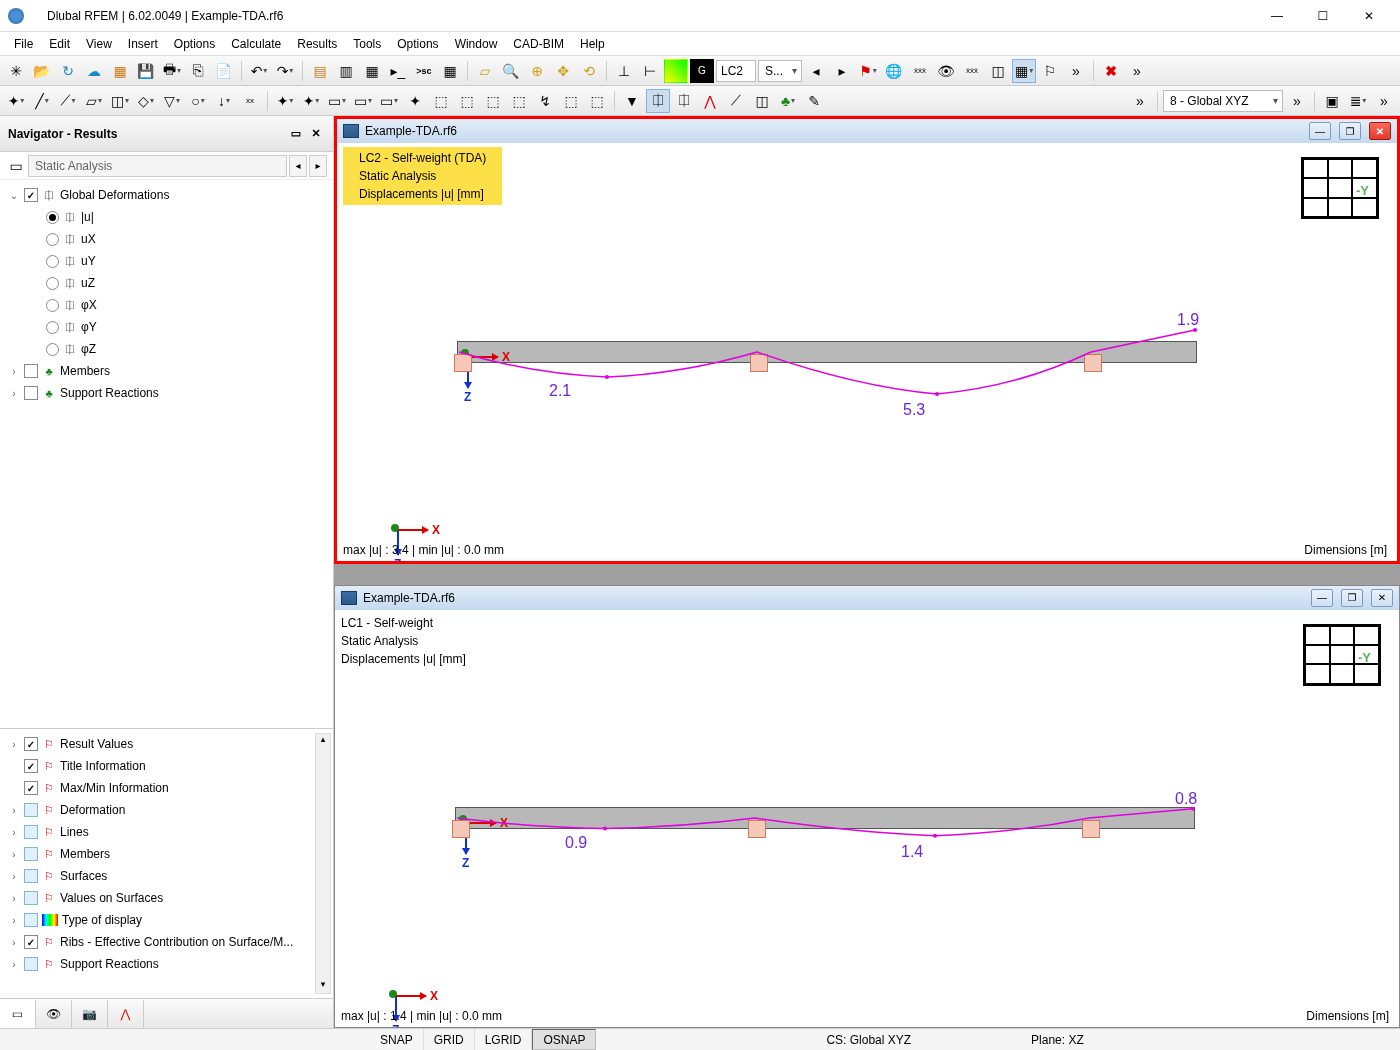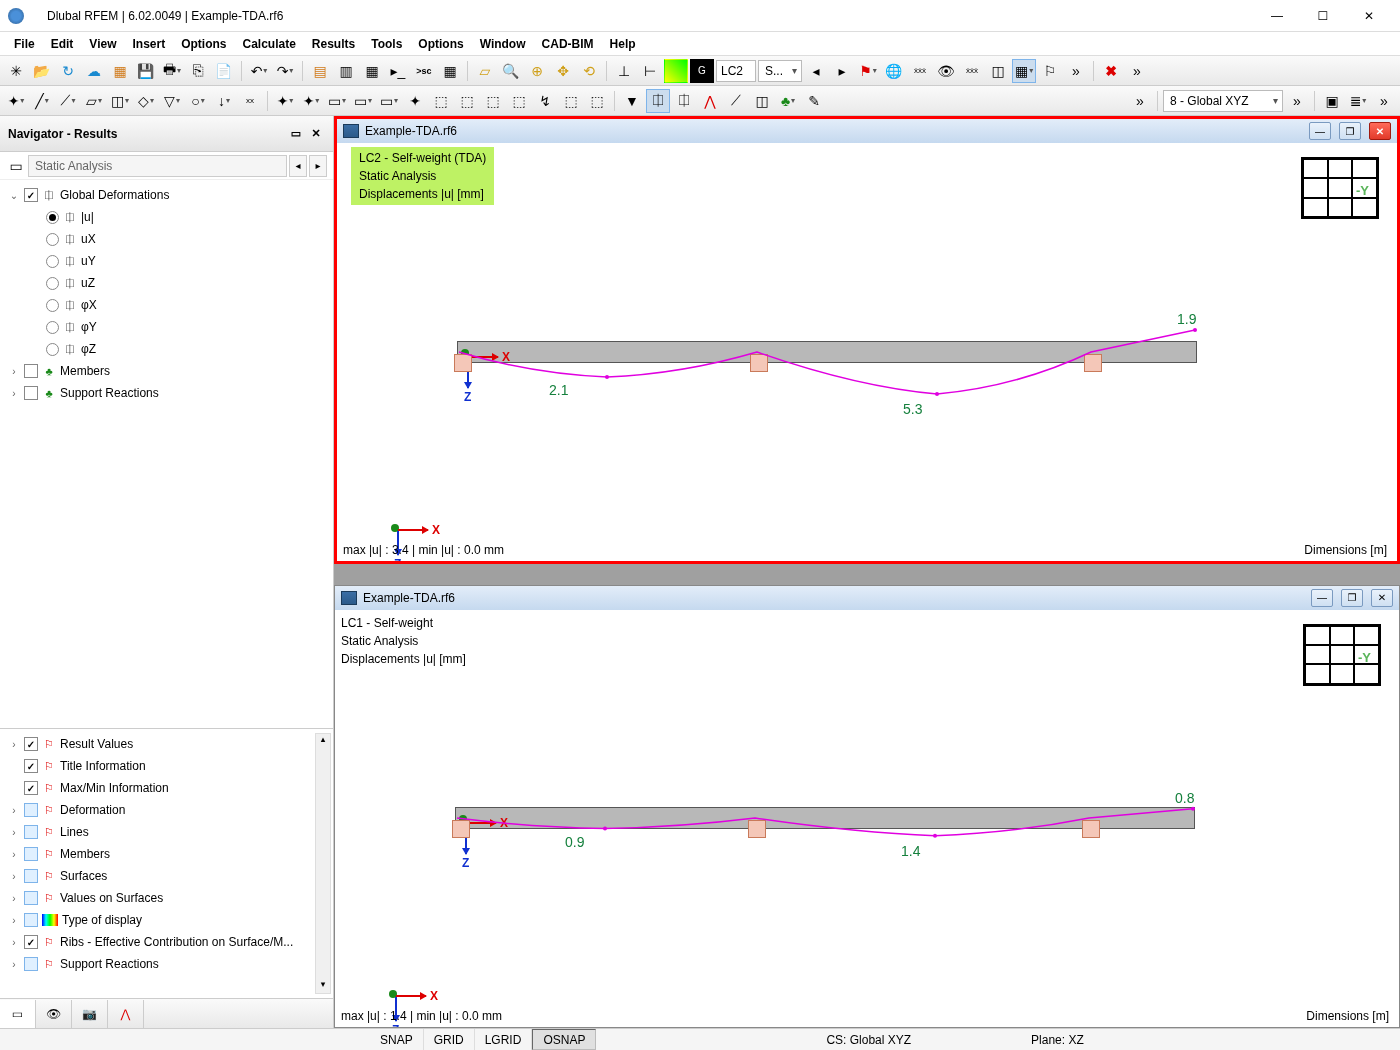--- a/index.html
+++ b/index.html
@@ -7,21 +7,21 @@
 
   
   .titlebar { height: 32px; background: #fff; display: flex; align-items: center; padding: 0 8px; border-bottom: 1px solid #ddd; gap: 17px; }
   .titlebar .appicon { width: 16px; height: 16px; background: radial-gradient(circle, #4a90d9 40%, #2b5a8a 100%); border-radius: 50%; margin-right: 6px; }
   .titlebar .title { flex: 1; }
   .winbtns { display: flex; gap: 0; }
   .winbtn { width: 46px; height: 30px; display: flex; align-items: center; justify-content: center; cursor: pointer; }
 
   
   .menubar { height: 24px; background: #fff; display: flex; align-items: center; padding: 0 6px; border-bottom: 1px solid #ddd; }
-  .menubar span { padding: 3px 8px; cursor: pointer; font-weight: bold; }
+  .menubar span { padding: 3px 8px; cursor: pointer; }
 
   
   .toolbar { height: 30px; background: linear-gradient(#fafafa,#e9e9e9); border-bottom: 1px solid #ccc; display: flex; align-items: center; padding: 0 4px; gap: 2px; }
   .tbtn { width: 24px; height: 24px; display: flex; align-items: center; justify-content: center; border: 1px solid transparent; cursor: pointer; font-size: 14px; }
   .tsep { width: 1px; height: 20px; background: #ccc; margin: 0 3px; }
   .dropdown-indicator { font-size: 8px; color: #555; margin-left: 1px; }
   .tdrop { display: flex; align-items: center; height: 22px; border: 1px solid #bbb; background: #fff; padding: 0 18px 0 6px; position: relative; min-width: 120px; cursor: pointer; }
   .tdrop::after { content: "▾"; position: absolute; right: 4px; font-size: 10px; color: #555; }
   .tinput { height: 22px; border: 1px solid #bbb; background: #fff; padding: 0 4px; width: 40px; }
   .tbtn-black { background: #000; color: #fff; }
@@ -57,42 +57,42 @@
   .viewports { flex: 1; display: flex; flex-direction: column; gap: 21px; padding: 0; background: #a0a0a0; }
   .viewport { flex: 1; background: #fff; border: 1px solid #888; display: flex; flex-direction: column; position: relative; }
   .viewport.active { border: 3px solid #ff0000; }
   .vp-title { height: 24px; background: linear-gradient(#e3edf9,#c5d9ef); display: flex; align-items: center; padding: 0 6px; gap: 6px; }
   .vp-title .vicon { width: 16px; height: 14px; background: linear-gradient(#3a6ea5,#2b5a8a); border: 1px solid #1a3a5a; }
   .vp-title .spacer { flex: 1; }
   .vp-wbtn { width: 22px; height: 18px; border: 1px solid #7a9ac0; background: linear-gradient(#eaf2fb,#cfe0f2); display: flex; align-items: center; justify-content: center; cursor: pointer; font-size: 10px; border-radius: 2px; margin-left: 2px; }
   .vp-wbtn.close-active { background: linear-gradient(#ff6a5a,#e23a2a); border-color: #a01a10; color: #fff; font-weight: bold; }
   .vp-body { flex: 1; position: relative; overflow: hidden; }
   .vp-info { position: absolute; left: 6px; top: 4px; }
-  .vp-info.highlight { background: #bef264; padding: 2px 8px; margin-left: 8px; }
+  .vp-info.highlight { background: #fde047; padding: 2px 16px; }
   .vp-info div { line-height: 1.5; }
   .vp-cube { position: absolute; right: 18px; top: 14px; width: 78px; height: 62px; }
   .vp-cube-grid { width: 100%; height: 100%; border: 2px solid #000; display: grid; grid-template-columns: 1fr 1fr 1fr; grid-template-rows: 1fr 1fr 1fr; }
   .vp-cube-grid div { border: 1px solid #000; }
   .vp-cube-label { position: absolute; right: 10px; top: 26px; color: #5ab55a; font-weight: bold; font-size: 13px; }
   .vp-footer-left { position: absolute; left: 6px; bottom: 4px; }
   .vp-footer-right { position: absolute; right: 10px; bottom: 4px; }
 
   
   .beam-wrap { position: absolute; left: 120px; top: 50%; transform: translateY(-50%); width: 740px; }
   .beam { height: 22px; background: #b8b8b8; border: 1px solid #555; position: relative; }
   .support { position: absolute; bottom: -10px; width: 18px; height: 18px; background: #f4c7b8; border: 1px solid #c97a5a; }
   .axis-x { position: absolute; left: 10px; top: 8px; display: flex; align-items: center; color: #d00; font-weight: bold; }
   .axis-x .arrow { width: 30px; height: 2px; background: #d00; position: relative; margin-right: 4px; }
   .axis-x .arrow::after { content: ""; position: absolute; right: -1px; top: -3px; border-left: 7px solid #d00; border-top: 4px solid transparent; border-bottom: 4px solid transparent; }
   .axis-z { position: absolute; left: 6px; top: 22px; display: flex; flex-direction: column; align-items: center; color: #1030d0; font-weight: bold; }
   .axis-z .arrow { width: 2px; height: 24px; background: #1030d0; position: relative; margin-bottom: 2px; }
   .axis-z .arrow::after { content: ""; position: absolute; bottom: -1px; left: -3px; border-top: 7px solid #1030d0; border-left: 4px solid transparent; border-right: 4px solid transparent; }
   .origin-dot { position: absolute; left: 3px; top: 7px; width: 8px; height: 8px; background: #1a8a1a; border-radius: 50%; }
   svg.curve { position: absolute; left: 0; top: 0; width: 100%; height: 90px; overflow: visible; }
-  .val { position: absolute; color: #15803d; font-size: 14px; }
+  .val { position: absolute; color: #6d28d9; font-size: 16px; }
 
   
   .mini-axis { position: absolute; left: 55px; bottom: 36px; }
   .mini-axis .dot { width: 8px; height: 8px; background: #1a8a1a; border-radius: 50%; position: absolute; left: -1px; top: -1px; }
 
   
   .statusbar { height: 22px; background: #f5f5f5; border-top: 1px solid #ccc; display: flex; align-items: center; font-size: 11px; }
   .status-cell { padding: 0 10px; border-right: 1px solid #ddd; height: 100%; display: flex; align-items: center; }
   .status-cell.pressed { background: #e0e0e0; border: 1px inset #bbb; }
 </style>

